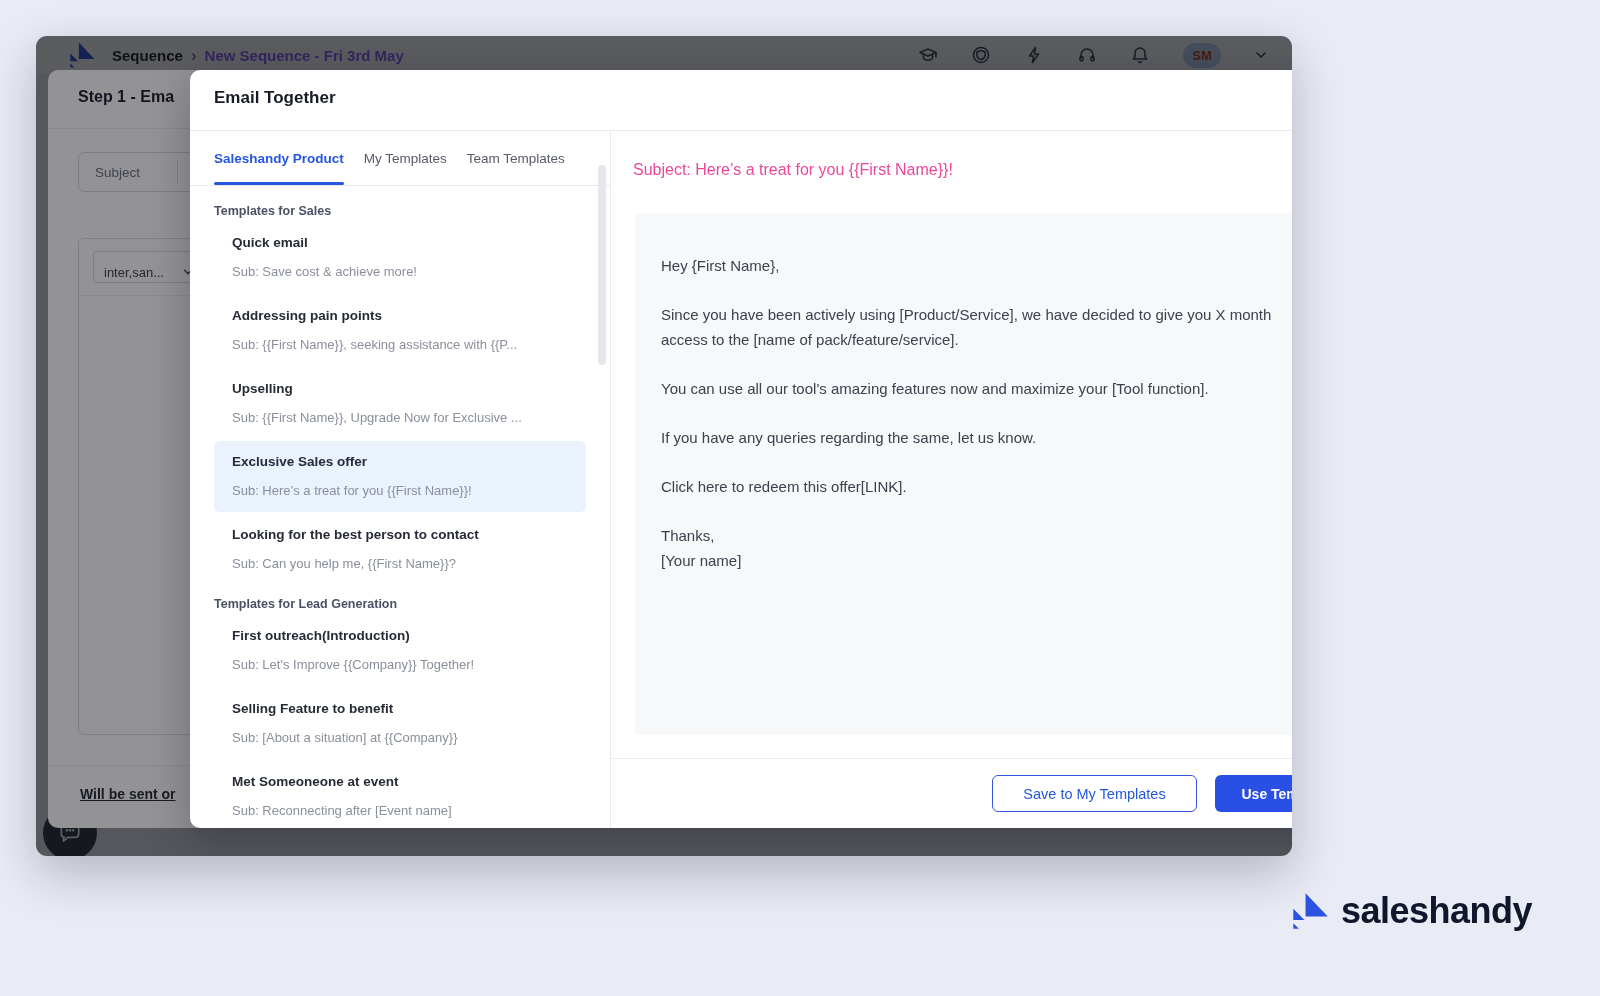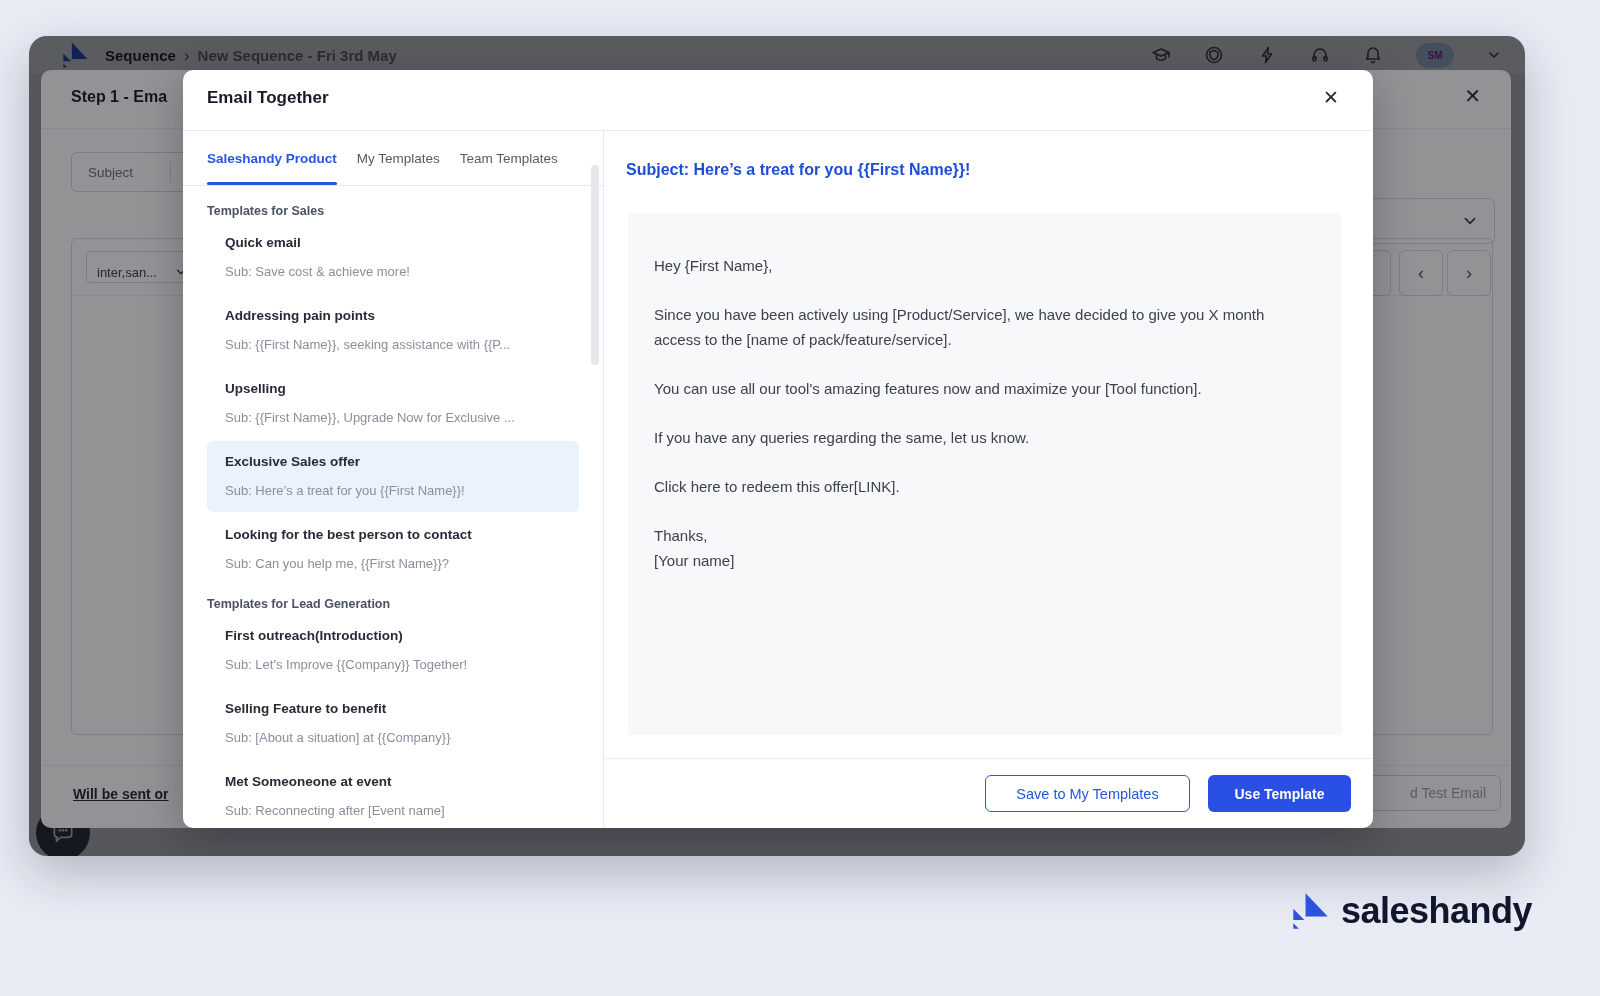--- a/index.html
+++ b/index.html
@@ -6,35 +6,35 @@
   html,body { width:1600px; height:996px; }
   body {
     font-family:"Liberation Sans", sans-serif;
     background:#e9ebf5;
     position:relative;
     overflow:hidden;
     color:#262b36;
   }
   
   .window{
-    position:absolute; left:29px; top:36px; width:1496px; height:820px;
-    border-radius:18px; overflow:hidden; background:#eef0f4;
+    position:absolute; left:36px; top:36px; width:1256px; height:820px;
+    border-radius:11px; overflow:hidden; background:#eef0f4;
     box-shadow:0 18px 50px rgba(20,24,40,.25);
   }
   
   .topbar{ position:absolute; left:0; top:0; right:0; height:38px; background:#ffffff; z-index:0;}
   .tb-logo{ position:absolute; left:32px; top:5px; width:28px; height:28px;}
   .crumbs{ position:absolute; left:76px; top:0; height:38px; display:flex; align-items:center; gap:8px; font-size:15px;}
   .crumb-a{ font-weight:600; color:#1d2129;}
   .crumb-sep{ color:#565b66; font-size:17px; line-height:1;}
-  .crumb-b{ font-weight:700; color:#737373;}
+  .crumb-b{ font-weight:700; color:#8b5cf6;}
   .tb-icons{ position:absolute; right:24px; top:0; height:38px; display:flex; align-items:center; gap:33px;}
   .tb-ic{ width:20px; height:20px; display:block;}
-  .avatar{ width:38px; height:25px; border-radius:13px; background:#bcd7f7; color:#a21caf;
-    font-size:10px; font-weight:700; display:flex; align-items:center; justify-content:center;}
+  .avatar{ width:38px; height:25px; border-radius:13px; background:#bcd7f7; color:#c2410c;
+    font-size:13px; font-weight:700; display:flex; align-items:center; justify-content:center;}
   .tb-caret{ width:14px; height:14px;}
   .page-stub{ position:absolute; left:0; top:38px; right:0; bottom:0; background:#eef0f4;}
   
   .overlay-1{ position:absolute; inset:0; background:rgba(8,10,16,.40); z-index:1;}
   .overlay-2{ position:absolute; inset:0; background:rgba(8,10,16,.44); z-index:3;}
   
   .chat-fab{ position:absolute; left:7px; top:770px; width:54px; height:54px; border-radius:50%;
     background:#20242e; z-index:2; display:flex; align-items:center; justify-content:center;}
   
   .step1{ position:absolute; left:12px; top:34px; width:1470px; height:758px; background:#ffffff;
@@ -73,21 +73,21 @@
   .tab.active::after{ content:''; position:absolute; left:0; right:0; bottom:0; height:3px; background:#2456e0; border-radius:2px;}
   .list{ padding:16px 24px 0;}
   .sec{ font-size:12.5px; font-weight:700; color:#4c5265; margin:12px 0 4px; }
   .list .sec:first-child{ margin-top:2px;}
   .tpl{ padding:10px 18px; border-radius:6px; margin:2px 0;}
   .tpl .t1{ font-size:13.5px; font-weight:700; color:#262b36; line-height:21px; white-space:nowrap;}
   .tpl .t2{ font-size:13px; color:#8a8f9c; line-height:22px; white-space:nowrap; overflow:hidden;margin-top:8px;}
   .tpl.sel{ background:#e9f2fd;}
   .sb{ position:absolute; left:408px; top:95px; width:8px; height:200px; background:#e6e7eb; border-radius:4px;}
   .pane-right{ position:absolute; left:420px; top:61px; right:0; bottom:0; border-left:1px solid #e8e9ee;}
-  .pv-subject{ position:absolute; left:22px; top:30px; font-size:16px; font-weight:700; color:#1d4ed8; white-space:nowrap;}
+  .pv-subject{ position:absolute; left:22px; top:30px; font-size:16px; font-weight:400; color:#ec4899; white-space:nowrap;}
   .pv-box{ position:absolute; left:24px; top:82px; width:714px; height:522px; background:#f7f8fa; border-radius:4px;
     padding:40px 26px 0; overflow:hidden;}
   .pv-box p{ font-size:15px; line-height:25px; color:#3c414d; margin:0 0 24px; max-width:645px; white-space:pre-line;}
   .pv-divider{ position:absolute; left:0; right:0; top:627px; height:1px; background:#ececf0;}
   .btn-save{ position:absolute; left:381px; top:644px; width:205px; height:37px; background:#fff;
     border:1px solid #3555e0; border-radius:6px; color:#2456e0; font-size:14.5px; font-weight:500;
     display:flex; align-items:center; justify-content:center; font-family:inherit;}
   .btn-use{ position:absolute; left:604px; top:644px; width:143px; height:37px; background:#2a4fe4;
     border:none; border-radius:6px; color:#ffffff; font-size:14px; font-weight:600;
     display:flex; align-items:center; justify-content:center; font-family:inherit;}

